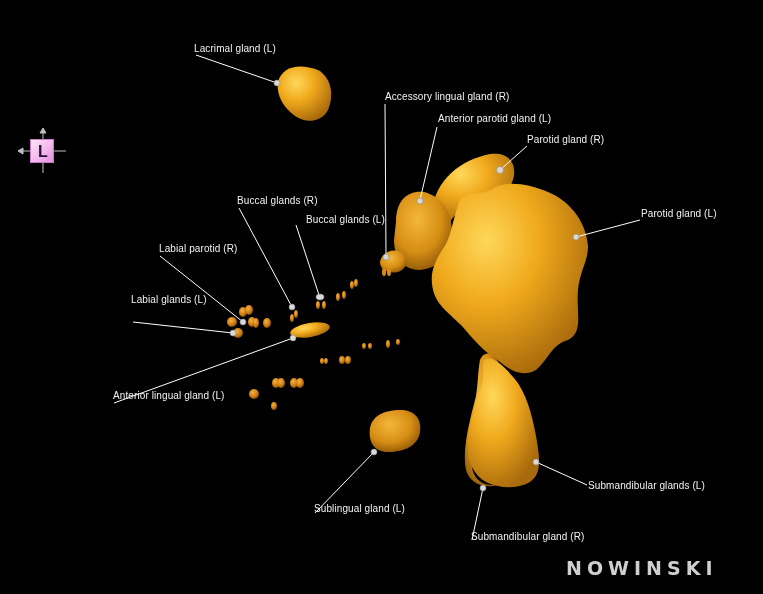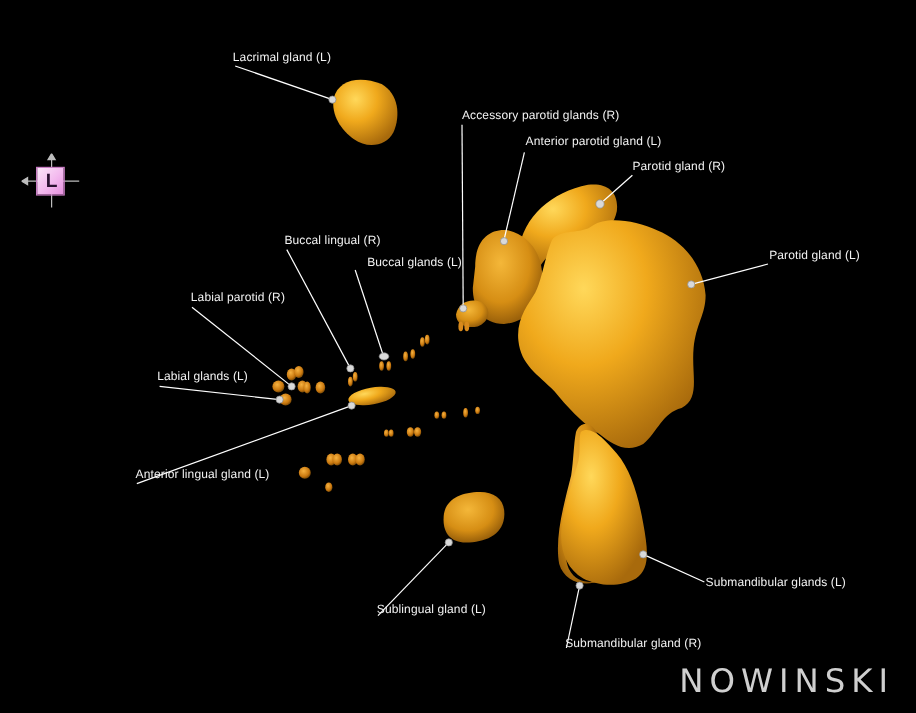--- a/index.html
+++ b/index.html
@@ -6,21 +6,21 @@
   body { width: 763px; height: 594px; position: relative; overflow: hidden; font-family: "Liberation Sans", sans-serif; }
   #stage { position: absolute; left: 0; top: 0; width: 681px; height: 594px; }
   .label { position: absolute; color: #f2f2f2; font-size: 10px; white-space: nowrap; line-height: 12px; letter-spacing: 0.1px; }
   .orient { position: absolute; left: 18px; top: 128px; width: 50px; height: 46px; }
   .orient .box { position: absolute; left: 12px; top: 11px; width: 24px; height: 24px;
     background: linear-gradient(135deg, #fbe6f8 0%, #f3b8ee 55%, #e58fdd 100%);
     border: 1px solid #c77bc2; box-sizing: border-box; }
   .orient .letter { position: absolute; left: 0; top: 0; width: 24px; height: 24px; text-align: center; line-height: 24px;
     font-weight: bold; font-size: 16px; color: #2a1030; }
   .logo { position: absolute; left: 566px; top: 551px; width: 180px; height: 34px; display: flex; align-items: center; }
-  .logo .letters { color: #cfcfcf; font-size: 27px; letter-spacing: 5px; font-family: "DejaVu Sans", sans-serif; font-weight: 400; }
+  .logo .letters { color: #cfcfcf; font-size: 19px; letter-spacing: 5px; font-family: "DejaVu Sans", sans-serif; font-weight: 700; }
 </style>
 </head>
 <body>
 
 <div id="stage">
   <svg width="763" height="594" viewBox="0 0 763 594" style="position:absolute;left:0;top:0">
     <defs>
       <radialGradient id="gold" cx="35%" cy="30%" r="75%">
         <stop offset="0%" stop-color="#ffd85a"></stop>
         <stop offset="45%" stop-color="#f0a91c"></stop>
@@ -117,28 +117,28 @@
       <circle cx="243" cy="322" r="3"></circle>
       <circle cx="233" cy="333" r="3"></circle>
       <circle cx="293" cy="338" r="3"></circle>
       <circle cx="374" cy="452" r="3"></circle>
       <circle cx="536" cy="462" r="3"></circle>
       <circle cx="483" cy="488" r="3"></circle>
     </g>
   </svg>
 
   <div class="label" style="left:194px;top:43px">Lacrimal gland (L)</div>
-  <div class="label" style="left:385px;top:91px">Accessory parotid glands (R)</div>
+  <div class="label" style="left:385px;top:91px">Accessory lingual gland (R)</div>
   <div class="label" style="left:438px;top:113px">Anterior parotid gland (L)</div>
   <div class="label" style="left:527px;top:134px">Parotid gland (R)</div>
   <div class="label" style="left:641px;top:208px">Parotid gland (L)</div>
-  <div class="label" style="left:237px;top:195px">Buccal lingual (R)</div>
+  <div class="label" style="left:237px;top:195px">Buccal glands (R)</div>
   <div class="label" style="left:306px;top:214px">Buccal glands (L)</div>
   <div class="label" style="left:159px;top:243px">Labial parotid (R)</div>
-  <div class="label" style="left:131px;top:309px">Labial glands (L)</div>
+  <div class="label" style="left:131px;top:294px">Labial glands (L)</div>
   <div class="label" style="left:113px;top:390px">Anterior lingual gland (L)</div>
   <div class="label" style="left:314px;top:503px">Sublingual gland (L)</div>
   <div class="label" style="left:588px;top:480px">Submandibular glands (L)</div>
   <div class="label" style="left:471px;top:531px">Submandibular gland (R)</div>
 
   <div class="orient">
     <svg width="50" height="46" style="position:absolute;left:0;top:0">
       <g stroke="#bdbdbd" stroke-width="1" fill="#bdbdbd">
         <line x1="25" y1="1" x2="25" y2="45"></line>
         <line x1="0" y1="23" x2="48" y2="23"></line>

